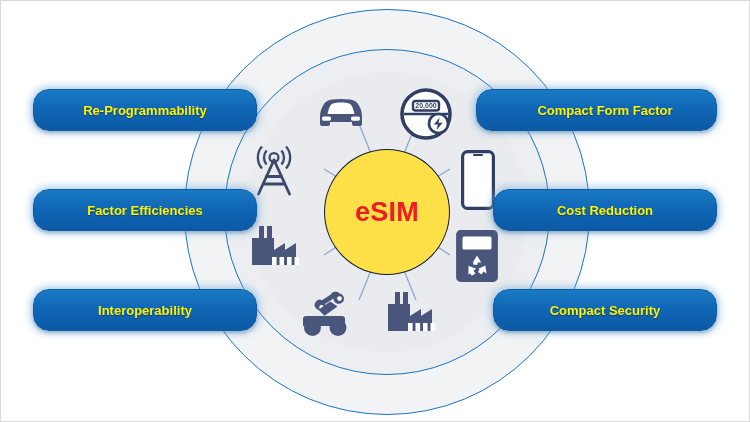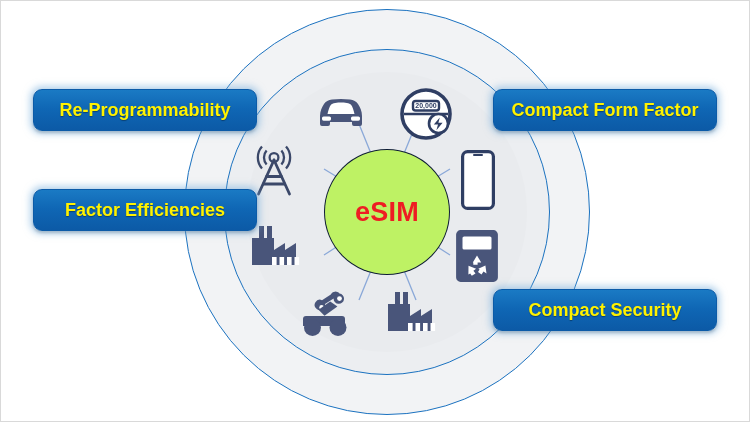--- a/index.html
+++ b/index.html
@@ -49,21 +49,21 @@
     width:406px;height:406px;
     pointer-events:none;
   }
 
   
   #hub{
     position:absolute;
     left:324px;top:149px;
     width:124px;height:124px;
     border-radius:50%;
-    background:#bef264;
+    background:#fde047;
     display:flex;align-items:center;justify-content:center;
     box-shadow:0 0 0 1px #0d1c33;
   }
   #hub-label{
     color:#ee1d23;
     font-size:27px;
     font-weight:bold;
     letter-spacing:.3px;
     line-height:1;
   }
@@ -72,38 +72,38 @@
   .icon-node{
     position:absolute;
     display:flex;align-items:center;justify-content:center;
   }
   .icon-node svg{display:block;}
 
   
   .benefit{
     position:absolute;
     height:40px;
-    border-radius:9px;
+    border-radius:16px;
     background:linear-gradient(180deg,#1a7ac4 0%,#0f66b4 48%,#0c5aa6 100%);
     border:1px solid #0b5ba8;
     box-shadow:0 0 7px 3px rgba(120,175,220,.55), 0 2px 3px rgba(0,0,0,.25);
     display:flex;align-items:center;justify-content:center;
     color:#fff200;
-    font-size:18px;
+    font-size:13px;
     font-weight:bold;
     white-space:nowrap;
     text-shadow:0 1px 1px rgba(0,0,0,.35);
     z-index:6;
   }
   .benefit.left{left:32px;width:222px;}
   .benefit.right{width:222px;right:32px;}
   #benefit-0{top:88px;}
   #benefit-1{top:188px;}
   #benefit-2{top:288px;}
-  #benefit-3{top:88px;}
+  #benefit-3{top:88px;padding-left:17px;}
   #benefit-4{top:188px;}
   #benefit-5{top:288px;}
 </style>
 </head>
 <body>
 
 <div id="stage">
 
   <div class="ring" id="ring-outer"></div>
   <div class="ring" id="ring-middle"></div>
@@ -220,21 +220,27 @@
       </g>
     </svg>
   </div>
 
   <div class="benefit left" id="benefit-0">
     <span>Re-Programmability</span>
   </div>
   <div class="benefit left" id="benefit-1">
     <span>Factor Efficiencies</span>
   </div>
+  <div class="benefit left" id="benefit-2">
+    <span>Interoperability</span>
+  </div>
 
   <div class="benefit right" id="benefit-3">
     <span>Compact Form Factor</span>
   </div>
+  <div class="benefit right" id="benefit-4">
+    <span>Cost Reduction</span>
+  </div>
   <div class="benefit right" id="benefit-5">
     <span>Compact Security</span>
   </div>
 
 </div>
 
 </body></html>

